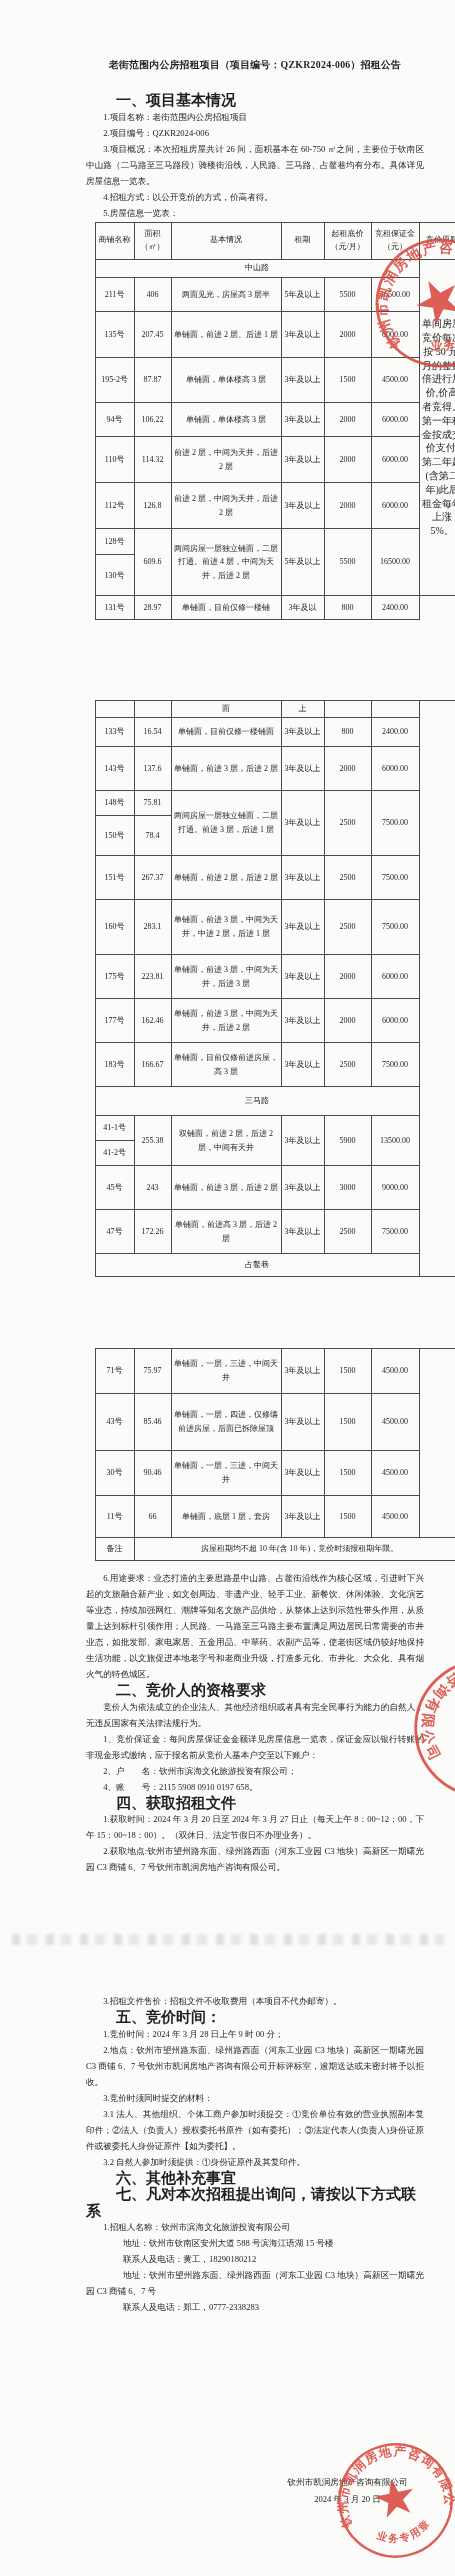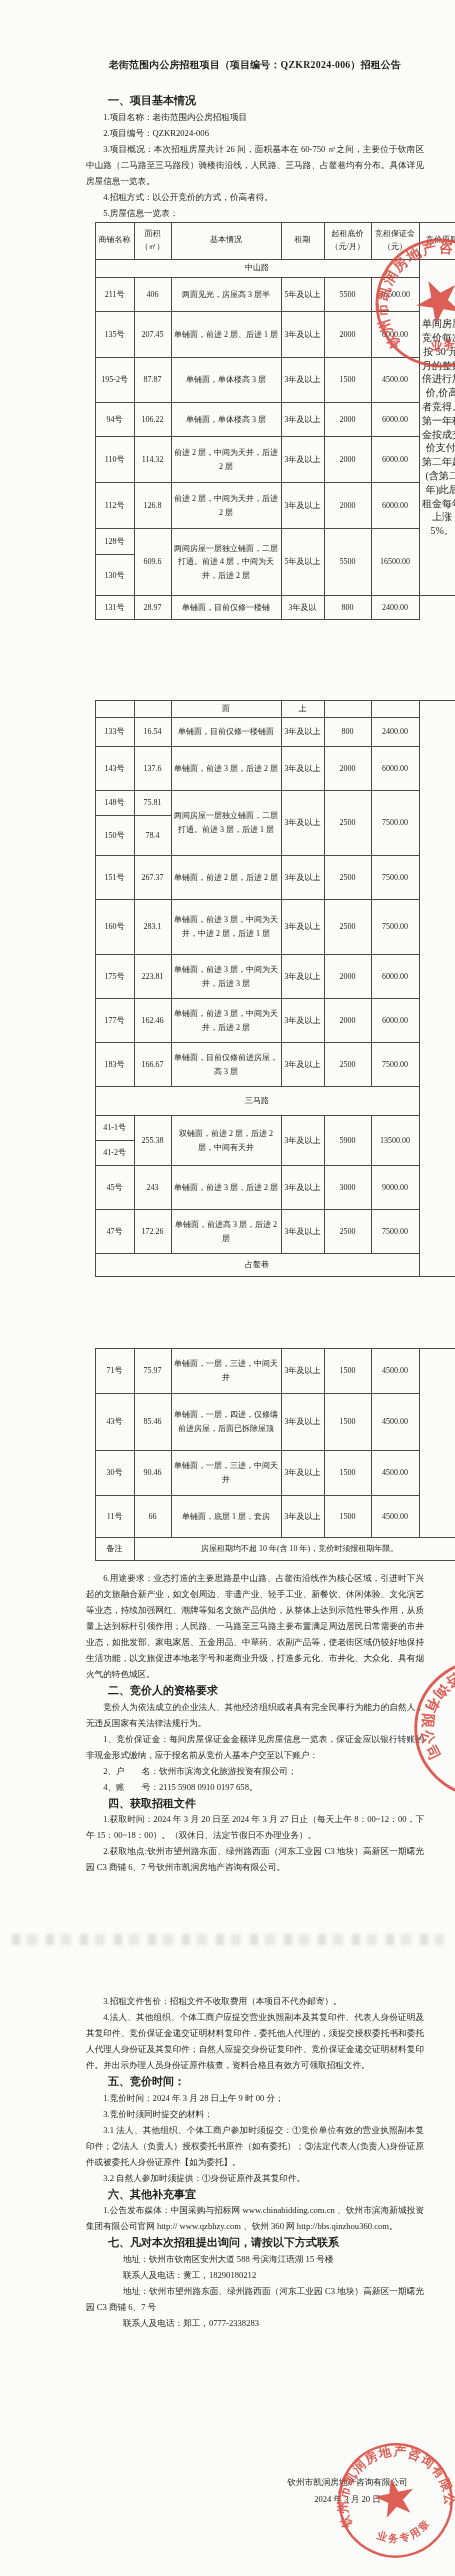--- a/index.html
+++ b/index.html
@@ -8,21 +8,21 @@
     background:#fafaf8;
     font-family:"Liberation Serif","DejaVu Serif",serif;
     color:#262626;
   }
   .doc{width:455px;height:2576px;position:relative;background:#fbfbfa;}
   .page{width:455px;height:644px;position:relative;overflow:hidden;background:#fbfbfa;}
   .content{position:absolute;left:57px;right:31px;margin-left:29px;}
   .title{
     text-align:center;font-size:9.8px;font-weight:bold;letter-spacing:0.3px;color:#1f1f1f;
   }
-  .h{font-weight:bold;font-size:11px;line-height:16.6px;text-indent:2em;color:#1f1f1f;}
+  .h{font-weight:bold;font-size:15px;line-height:16.6px;text-indent:2em;color:#1f1f1f;}
   p.t{font-size:8.6px;line-height:16px;margin:0;text-align:justify;color:#242424;}
   .ind{text-indent:2em;}
   .ind2{text-indent:4.3em;}
   table.housing{
     border-collapse:collapse;table-layout:fixed;width:370px;margin-left:8.6px;
     font-size:8px;color:#222;
   }
   table.housing th,table.housing td{
     border:0.6px solid #4a4a48;text-align:center;vertical-align:middle;
     padding:1.1px 2.3px;line-height:13.8px;font-weight:normal;word-break:break-all;
@@ -372,29 +372,29 @@
           <textPath href="#arcLeft2" startOffset="14%">咨询有限公司</textPath>
         </text>
       </svg>
     </div>
   </div>
 
   <div class="page">
     <div class="ghost-bleed"></div>
     <div class="content" style="top:61px;">
       <p class="t ind">3.招租文件售价：招租文件不收取费用（本项目不代办邮寄）。</p>
-      <p class="t ind">4.法人、其他组织、个体工商户应提交营业执照副本及其复印件、代表人身份证明及其复印件、竞价保证金递交证明材料复印件，委托他人代理的，须提交授权委托书和委托人代理人身份证及其复印件；自然人应提交身份证复印件、竞价保证金递交证明材料复印件。并出示办理人员身份证原件核查，资料合格且有效方可领取招租文件。</p>
       <div class="h">五、竞价时间：</div>
       <p class="t ind">1.竞价时间：2024 年 3 月 28 日上午 9 时 00 分；</p>
+      <p class="t ind">2.地点：钦州市望州路东面、绿州路西面（河东工业园 C3 地块）高新区一期曙光园 C3 商铺 6、7 号钦州市凯润房地产咨询有限公司开标评标室，逾期送达或未密封将予以拒收。</p>
       <p class="t ind">3.竞价时须同时提交的材料：</p>
       <p class="t ind">3.1 法人、其他组织、个体工商户参加时须提交：①竞价单位有效的营业执照副本复印件；②法人（负责人）授权委托书原件（如有委托）；③法定代表人(负责人)身份证原件或被委托人身份证原件【如为委托】。</p>
       <p class="t ind">3.2 自然人参加时须提供：①身份证原件及其复印件。</p>
       <div class="h">六、其他补充事宜</div>
-      <p class="t ind">1.公告发布媒体：中国采购与招标网 www.chinabidding.com.cn 、钦州市滨海新城投资集团有限公司官网 http:// www.qzbhzy.com 、钦州 360 网 http://bbs.qinzhou360.com。</p>
       <div class="h">七、凡对本次招租提出询问，请按以下方式联系</div>
+      <p class="t ind">1.招租人名称：钦州市滨海文化旅游投资有限公司</p>
       <p class="t ind2">地址：钦州市钦南区安州大道 588 号滨海江语湖 15 号楼</p>
       <p class="t ind2">联系人及电话：黄工，18290180212</p>
       <p class="t ind2">地址：钦州市望州路东面、绿州路西面（河东工业园 C3 地块）高新区一期曙光园 C3 商铺 6、7 号</p>
       <p class="t ind2">联系人及电话：郑工，0777-2338283</p>
     </div>
     <div class="sign-block">
       <div>钦州市凯润房地产咨询有限公司</div>
       <div>2024 年 3 月 20 日</div>
     </div>
     <div class="stamp" style="left:334px;top:507px;width:123px;height:123px;">

